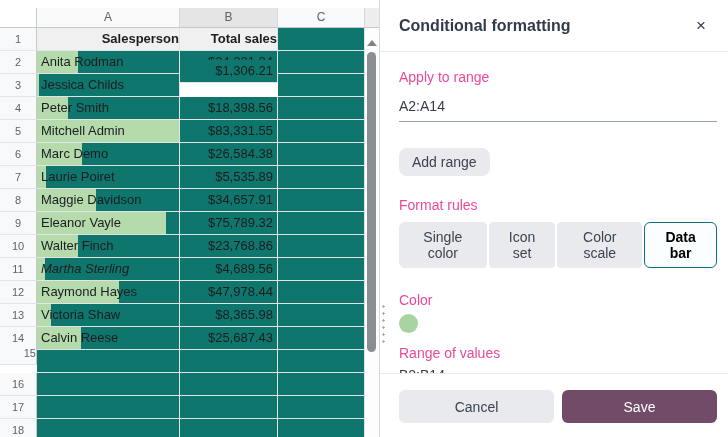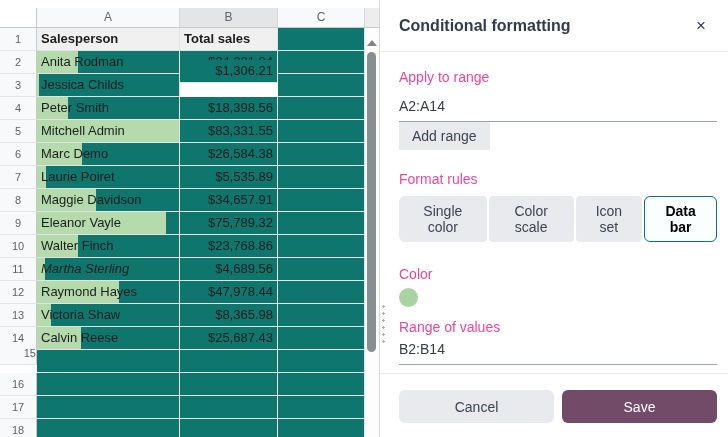--- a/index.html
+++ b/index.html
@@ -7,21 +7,21 @@
   body { font-family: "Liberation Sans", sans-serif; }
   .app { position: relative; width: 728px; height: 437px; overflow: hidden; background:#fff; }
 
   
   .sheet { position: absolute; left:0; top:0; width:379px; height:437px; overflow:hidden; background:#fff; }
   .gcell { position:absolute; font-size:13px; color:#1b1d1f; line-height:22px;
            border-right:1px solid #e2e3e3; border-bottom:1px solid #e2e3e3;
            background:#0f766e; white-space:nowrap; overflow:hidden; }
   .gcell.name { padding-left:4px; }
   .gcell.num  { text-align:right; padding-right:4px; }
-  .gcell.bold { font-weight:bold; }
+  .gcell.bold { font-weight:bold;text-align:right; }
   .gcell.fill { background:#f0f0f0; }
   .rowhdr { position:absolute; background:#f8f9fa; color:#5f6368; font-size:11px;
             text-align:center; line-height:23px; border-right:1px solid #c6c8ca;
             border-bottom:1px solid #e4e5e6; }
   .colhdr { position:absolute; background:#f8f9fa; color:#5f6368; font-size:12px;
             text-align:center; line-height:19px; border-right:1px solid #d7d8d9;
             border-bottom:1px solid #c6c8ca; }
   .colhdr.sel { background:#e4e5e7; }
   .corner { position:absolute; background:#fff; border-right:1px solid #c6c8ca;
             border-bottom:1px solid #c6c8ca; }
@@ -45,21 +45,21 @@
                   padding:0 16px 0 19px; border-bottom:1px solid #e8eaed; }
   .panel h2 { font-size:16px; font-weight:600; color:#323b4a; flex:1; }
   .closebtn { background:none; border:none; font-size:17px; color:#323b4a;
               cursor:pointer; line-height:1; padding:2px 6px; font-family:inherit; }
   .pbody { padding: 17px 11px 0 19px; }
   .plabel { font-size:14px; font-weight:500; color:#ec4899; }
   .rangeval { font-size:14px; color:#333c49; margin-top:13px; padding-bottom:7px;
               border-bottom:1px solid #9aa2ab; }
   .btn { font-family:inherit; font-size:14px; border:none; border-radius:6px;
          cursor:pointer; color:#3b4452; background:#e9eaed; }
-  .addrange { margin-top:0; padding:6px 13px; border-radius:0; }
+  .addrange { margin-top:26px; padding:6px 13px; border-radius:8px; }
   .mt21 { margin-top:21px; }
   .tabs { display:flex; gap:2px; margin-top:9px; }
   .tab { font-family:inherit; font-size:14px; background:#e9eaed; color:#3b4452;
          border:1px solid #e9eaed; padding:6px 11px; cursor:pointer; border-radius:4px; }
   .tab:first-child { border-radius:6px 4px 4px 6px; }
   .tab:last-child { border-radius:4px 6px 6px 4px; }
   .tab.sel { background:#fbfefe; border:1px solid #0c7179; font-weight:700;
              border-radius:6px; color:#000000; }
   .mt24 { margin-top:24px; }
   .swatch { width:19px; height:19px; border-radius:50%; margin-top:6px; cursor:pointer; }
@@ -172,22 +172,22 @@
 
     <div class="pbody">
       <div class="plabel">Apply to range</div>
       <div class="rangeval">A2:A14</div>
 
       <button class="btn addrange">Add range</button>
 
       <div class="plabel mt21">Format rules</div>
       <div class="tabs" id="tabs">
           <button class="tab">Single color</button>
+          <button class="tab">Icon set</button>
           <button class="tab">Color scale</button>
-          <button class="tab">Icon set</button>
           <button class="tab sel">Data bar</button>
         </div>
 
       <div class="plabel mt24">Color</div>
       <div class="swatch" style="background: rgb(169, 211, 161);"></div>
 
       <div class="plabel mt12">Range of values</div>
       <div class="rangeval rov">B2:B14</div>
     </div>
 

